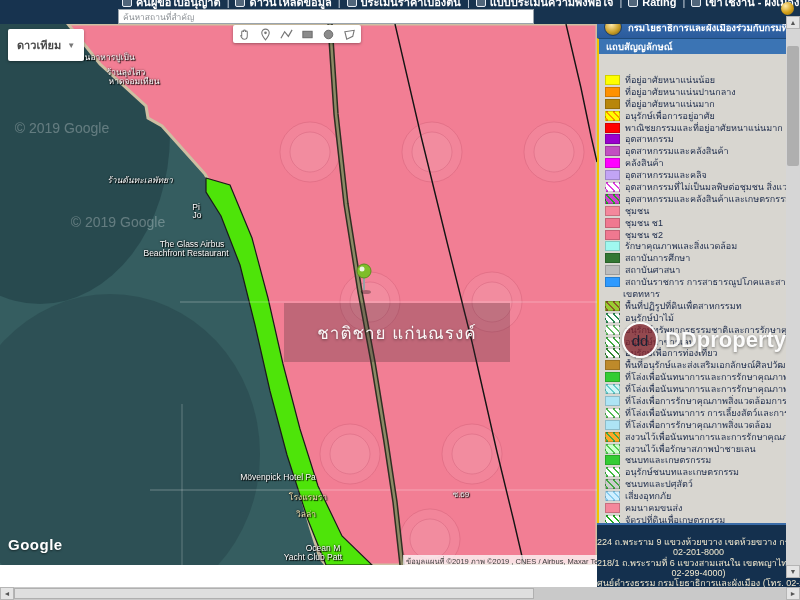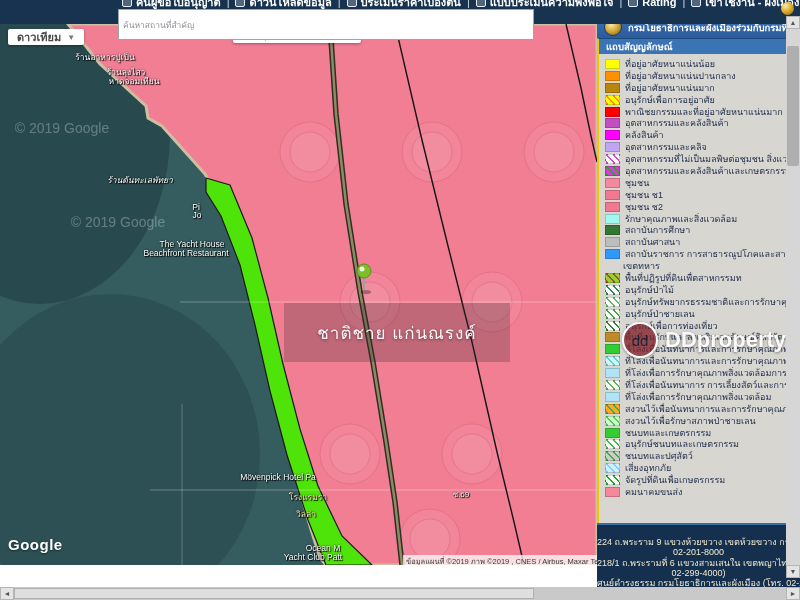--- a/index.html
+++ b/index.html
@@ -7,37 +7,37 @@
        font-family:"Liberation Sans","DejaVu Sans",sans-serif;}
   
   .topbar{position:absolute;left:0;top:0;width:800px;height:24px;background:#17334F;z-index:30;}
   .menu{position:absolute;left:122px;top:-7px;display:flex;white-space:nowrap;color:#fff;
         font-size:11px;font-weight:bold;}
   .mi{display:flex;align-items:center;margin-right:6px;}
   .mi + .mi::before{content:"|";color:#cfd8e3;margin-right:6px;font-weight:normal;}
   .micon{display:inline-block;width:8px;height:8px;border:1px solid #e8eef5;border-radius:2px;
          margin-right:4px;background:rgba(255,255,255,.25);}
   .search{position:absolute;left:118px;top:9px;width:406px;height:13px;border:1px solid #9aa4ad;
-          background:#fff;font-size:8.5px;padding:8px 4px;color:#333;z-index:31;}
+          background:#fff;font-size:8.5px;padding:0 4px;color:#333;z-index:31;}
   .search::placeholder{color:#8a8f94;}
   .tb-emblem{position:absolute;left:781px;top:2px;width:13px;height:13px;border-radius:50%;
              background:radial-gradient(circle at 35% 30%,#ffe9a8,#d4a017 55%,#8a6712);z-index:31;}
   
   .map{position:absolute;left:0;top:24px;width:597px;height:541px;overflow:hidden;background:#355D60;}
   .map svg{position:absolute;left:0;top:0;}
   .mlabel{position:absolute;transform:translate(-50%,-50%);color:#fff;font-size:8.5px;white-space:nowrap;
           text-shadow:0 0 2px #000,1px 1px 1px #000;z-index:5;}
   .mlabel.faint{color:rgba(255,255,255,.28);text-shadow:none;font-size:14px;}
   .mlabel.gold{color:#F6E3B4;}
   .mlabel.road{font-size:8px;color:#f4f4f4;}
   .wmband{position:absolute;left:284px;top:279px;width:226px;height:59px;background:rgba(66,44,52,.28);
           display:flex;align-items:center;justify-content:center;z-index:6;}
   .wmband span{color:rgba(255,255,255,.95);font-size:17px;letter-spacing:1px;
                text-shadow:0 1px 3px rgba(0,0,0,.45);}
-  .maptype{position:absolute;left:8px;top:5px;width:76px;height:16px;background:#fff;border-radius:2px;
+  .maptype{position:absolute;left:8px;top:5px;width:76px;height:32px;background:#fff;border-radius:2px;
            box-shadow:0 1px 3px rgba(0,0,0,.35);display:flex;align-items:center;justify-content:center;
            gap:6px;font-size:11px;font-weight:bold;color:#494949;z-index:8;cursor:pointer;}
   .maptype .caret{font-size:8px;color:#777;}
   .drawbar{position:absolute;left:233px;top:1px;height:18px;background:#fff;border-radius:2px;
            box-shadow:0 1px 3px rgba(0,0,0,.35);display:flex;align-items:center;padding:0 5px;gap:8px;z-index:8;}
   .drawbar svg{position:static;display:block;cursor:pointer;}
   .gattrib{position:absolute;left:403px;top:531px;width:194px;height:11px;background:rgba(252,248,248,.78);
            font-size:7.5px;color:#3a3a3a;white-space:nowrap;overflow:hidden;display:flex;align-items:center;
            padding-left:3px;z-index:7;}
   .glogo{position:absolute;left:8px;top:512px;color:#fff;font-size:15px;font-weight:bold;letter-spacing:.5px;
@@ -48,21 +48,21 @@
            background:linear-gradient(#3a70b2,#2a5globe);} 
   .sb-head{background:linear-gradient(#3a71b3,#2b5b9c);display:flex;align-items:center;gap:6px;padding:0;}
   .sb-logo{width:16px;height:16px;border-radius:50%;margin-left:7px;flex:0 0 auto;
            background:radial-gradient(circle at 40% 35%,#ffe9a8,#caa02a 55%,#6e5512);
            border:1px solid #1c3c66;}
   .sb-title{color:#fff;font-size:9.5px;font-weight:bold;white-space:nowrap;overflow:hidden;}
   .sb-sub{position:absolute;left:0;top:22px;width:187px;height:15px;background:#3B74B4;border-top:1px solid #1e4a7a;
           border-left:2px solid #F2C500;color:#fff;font-size:9.5px;font-weight:bold;display:flex;align-items:center;
           padding-left:7px;}
   .legend{position:absolute;left:0;top:38px;width:187px;height:469px;background:#D8D6D0;
-          border-left:2px solid #F2C500;overflow:hidden;padding-top:4px;}
+          border-left:2px solid #F2C500;overflow:hidden;padding-top:20px;}
   .lrow{display:flex;align-items:center;height:11.9px;padding-left:6px;white-space:nowrap;overflow:hidden;}
   .swatch{flex:0 0 auto;width:13px;height:8px;margin-right:5px;border:1px solid rgba(0,0,0,.18);}
   .llabel{font-size:9px;color:#1b2a4a;}
   .sb-footer{position:absolute;left:0;top:507px;width:203px;height:77px;background:#14304E;
              border-top:2px solid #3A6CA8;color:#F2E9CF;font-size:9px;text-align:center;
              padding-top:12px;box-sizing:border-box;overflow:hidden;}
   .fline{line-height:10.3px;white-space:nowrap;}
   
   .ddwm{position:absolute;left:622px;top:322px;display:flex;align-items:center;gap:7px;z-index:40;opacity:.92;}
   .ddwm .ddc{width:32px;height:32px;border-radius:50%;background:rgba(128,34,44,.85);border:2px solid #fff;
@@ -159,21 +159,21 @@
   <div>
 
   <span class="mlabel" style="left: 105px; top: 33px;">ร้านอาหารปูเป็น</span>
       <span class="mlabel" style="left: 126px; top: 48px;">ร้านลุงไสว</span>
       <span class="mlabel" style="left: 122px; top: 57px; margin-left: 12px;">หาดจอมเทียน</span>
       <span class="mlabel faint" style="left: 62px; top: 104px;">© 2019 Google</span>
       <span class="mlabel" style="left: 140px; top: 156px; font-style: italic;">ร้านต้นทะเลพัทยา</span>
       <span class="mlabel faint" style="left: 118px; top: 198px;">© 2019 Google</span>
       <span class="mlabel" style="left: 196px; top: 183px;">Pi</span>
       <span class="mlabel" style="left: 197px; top: 191px;">Jo</span>
-      <span class="mlabel" style="left: 192px; top: 220px;">The Yacht House</span>
+      <span class="mlabel" style="left: 192px; top: 220px;">The Glass Airbus</span>
       <span class="mlabel" style="left: 186px; top: 229px;">Beachfront Restaurant</span>
       <span class="mlabel" style="left: 278px; top: 453px;">Mövenpick Hotel Pa</span>
       <span class="mlabel gold" style="left: 308px; top: 473px;">โรงแรมรา</span>
       <span class="mlabel gold" style="left: 306px; top: 482px; margin-top: 8px;">วิลล่า</span>
       <span class="mlabel road" style="left: 461px; top: 470px;">ซ.69</span>
       <span class="mlabel" style="left: 323px; top: 524px;">Ocean M</span>
       <span class="mlabel" style="left: 313px; top: 533px;">Yacht Club Patt</span>
     </div>
 
   <div class="wmband">
@@ -237,20 +237,24 @@
       </div>
       <div class="lrow">
         <span class="swatch" style="background: repeating-linear-gradient(45deg, rgb(255, 145, 0) 0px, rgb(255, 145, 0) 2px, rgb(255, 255, 0) 2px, rgb(255, 255, 0) 5px);"></span>
         <span class="llabel">อนุรักษ์เพื่อการอยู่อาศัย</span>
       </div>
       <div class="lrow">
         <span class="swatch" style="background: rgb(255, 0, 0);"></span>
         <span class="llabel">พาณิชยกรรมและที่อยู่อาศัยหนาแน่นมาก</span>
       </div>
       <div class="lrow">
+        <span class="swatch" style="background: rgb(153, 0, 204);"></span>
+        <span class="llabel">อุตสาหกรรม</span>
+      </div>
+      <div class="lrow">
         <span class="swatch" style="background: rgb(194, 79, 194);"></span>
         <span class="llabel">อุตสาหกรรมและคลังสินค้า</span>
       </div>
       <div class="lrow">
         <span class="swatch" style="background: rgb(255, 0, 255);"></span>
         <span class="llabel">คลังสินค้า</span>
       </div>
       <div class="lrow">
         <span class="swatch" style="background: rgb(194, 164, 245);"></span>
         <span class="llabel">อุตสาหกรรมและคลิจ</span>
@@ -357,26 +361,26 @@
       </div>
       <div class="lrow">
         <span class="swatch" style="background: repeating-linear-gradient(45deg, rgb(68, 170, 68) 0px, rgb(68, 170, 68) 2px, rgb(204, 204, 204) 2px, rgb(204, 204, 204) 5px);"></span>
         <span class="llabel">ชนบทและปศุสัตว์</span>
       </div>
       <div class="lrow">
         <span class="swatch" style="background: repeating-linear-gradient(45deg, rgb(136, 204, 238) 0px, rgb(136, 204, 238) 2px, rgb(207, 239, 255) 2px, rgb(207, 239, 255) 5px);"></span>
         <span class="llabel">เสี่ยงอุทกภัย</span>
       </div>
       <div class="lrow">
+        <span class="swatch" style="background: rgb(244, 136, 156);"></span>
+        <span class="llabel">คมนาคมขนส่ง</span>
+      </div>
+      <div class="lrow">
         <span class="swatch" style="background: repeating-linear-gradient(45deg, rgb(34, 170, 34) 0px, rgb(34, 170, 34) 2px, rgb(255, 255, 255) 2px, rgb(255, 255, 255) 5px);"></span>
         <span class="llabel">จัดรูปที่ดินเพื่อเกษตรกรรม</span>
-      </div>
-      <div class="lrow">
-        <span class="swatch" style="background: rgb(244, 136, 156);"></span>
-        <span class="llabel">คมนาคมขนส่ง</span>
       </div>
     </div>
   <div class="sb-footer">
 
   <div class="fline">224 ถ.พระราม 9 แขวงห้วยขวาง เขตห้วยขวาง กรุงเทพฯ</div>
       <div class="fline">02-201-8000</div>
       <div class="fline">218/1 ถ.พระรามที่ 6 แขวงสามเสนใน เขตพญาไท กรุงเทพฯ</div>
       <div class="fline">02-299-4000)</div>
       <div class="fline">ศูนย์ดำรงธรรม กรมโยธาธิการและผังเมือง (โทร. 02-299-</div>
     </div>

